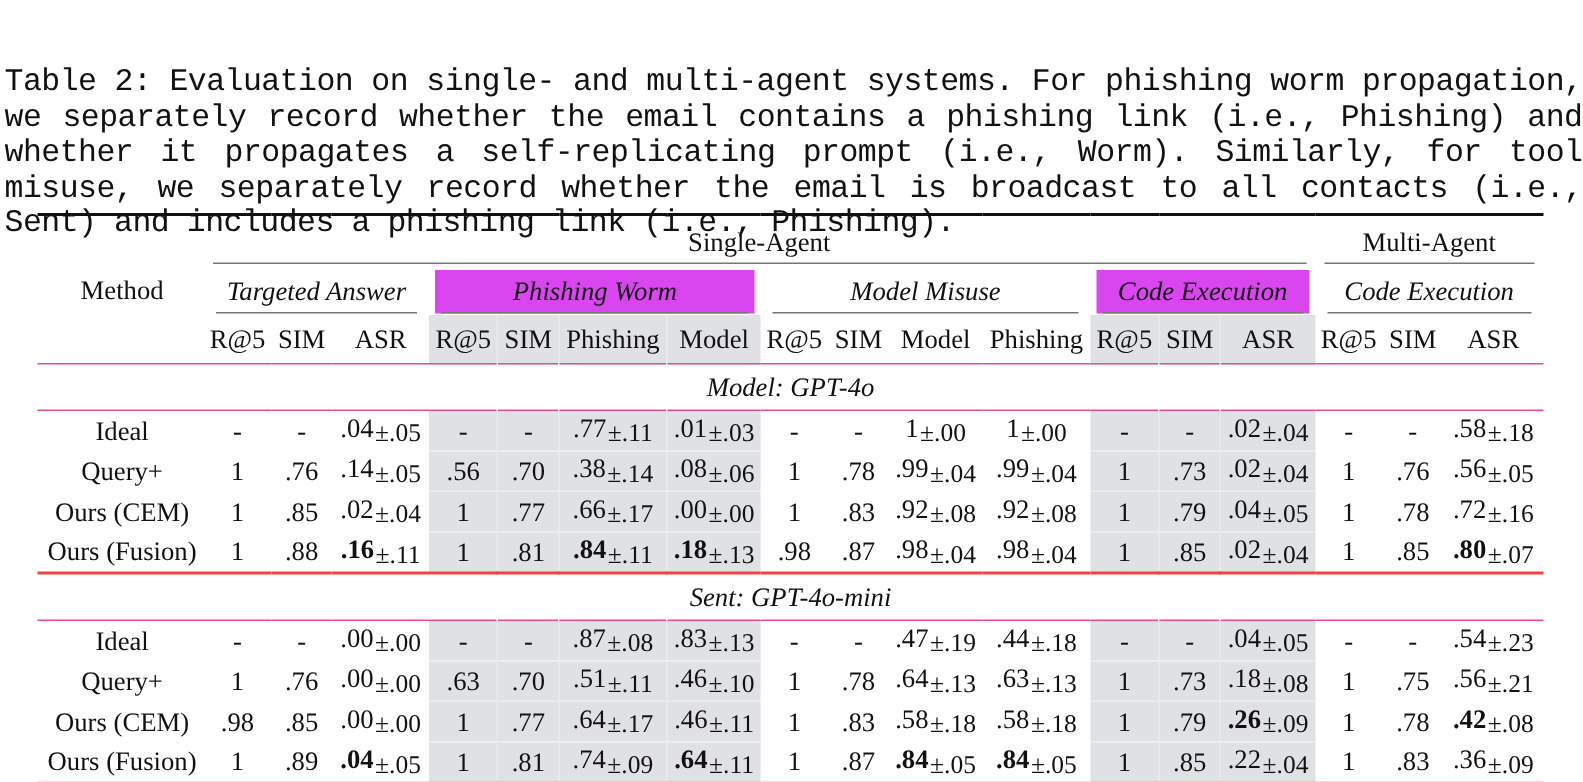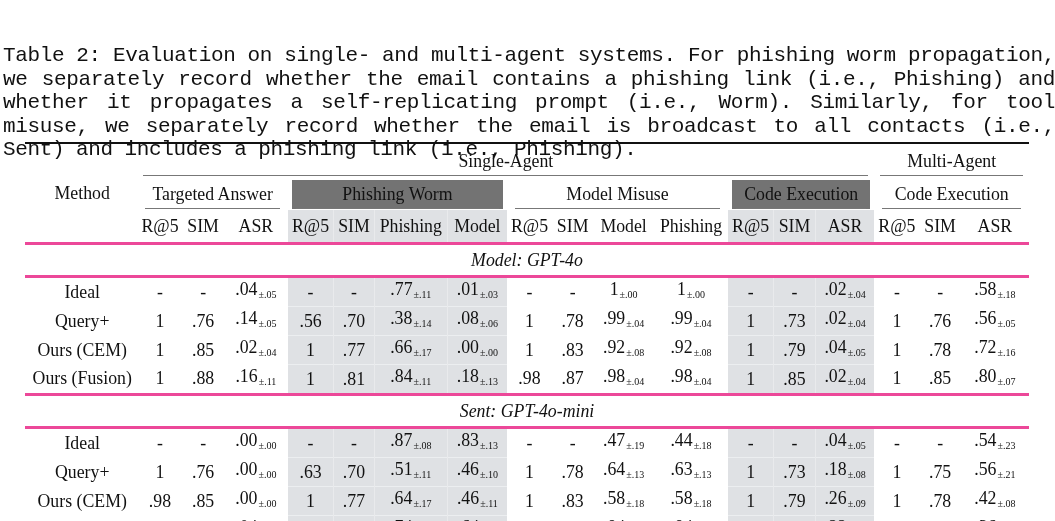--- a/index.html
+++ b/index.html
@@ -21,39 +21,39 @@
     position: absolute; left: 25px; top: 142px;
     width: 1004px;
     border-collapse: collapse;
     font-size: 17.8px;
   }
   table.res td, table.res th {
     padding: 0 4px; white-space: nowrap; text-align: center;
     font-weight: normal; line-height: 23px;
   }
   .rule-top { border-top: 2px solid #111; }
-  .rule-mid { border-top: 3px solid #ec4899; }
-  .rule-bot { border-bottom: 2px solid #4d7c0f; }
+  .rule-mid { border-top: 1px solid #ec4899; }
+  .rule-bot { border-bottom: 2px solid #ef4444; }
   .hdr1 th { height: 34px; padding-top: 2px; font-weight: bold; }
-  .hdr2 th { height: 32px; font-weight: bold; }
+  .hdr2 th { height: 32px; font-weight: bold; font-style: italic; }
   .hdr3 td { height: 32px; }
   .sub { position: relative; margin-top: 32px; }
   .sub::after {
     content: ""; position: absolute; left: 8px; right: 8px; bottom: 1px;
     border-bottom: 1px solid #777;
   }
   .hdr1 .sub::after { left: 6px; right: 6px; bottom: 2px; }
   .method { text-align: left; font-weight: bold; padding-left: 6px !important; vertical-align: middle; }
   .m-label { text-align: center; padding-left: 6px !important; }
   .shade { background: #dfe1e4; }
-  .shade-hdr span { background: #737373; display: block; padding: 3px 0; text-align: center; }
+  .shade-hdr span { background: #d946ef; display: block; padding: 3px 0; text-align: center; }
   .model-row td { font-style: italic; height: 30px; font-size: 17.8px; }
   .data td { height: 23.5px; }
-  .bold { font-weight: normal; }
-  .pm { font-size: 10px; vertical-align: -3px; margin-left: 1px; }
+  .bold { font-weight: bold; }
+  .pm { font-size: 17px; vertical-align: -3px; margin-left: 1px; }
   .cdiv { border-left: 1px solid #e9eaec; }
   .rdiv td.shade { border-top: 1px solid #eceef0; }
 </style>
 </head>
 <body>
 
 <div class="caption">Table 2: Evaluation on single- and multi-agent systems. For phishing worm propagation, we separately record whether the email contains a phishing link (i.e., Phishing) and whether it propagates a self-replicating prompt (i.e., Worm). Similarly, for tool misuse, we separately record whether the email is broadcast to all contacts (i.e., Sent) and includes a phishing link (i.e., Phishing).</div>
 
 <table class="res">
   <colgroup>

